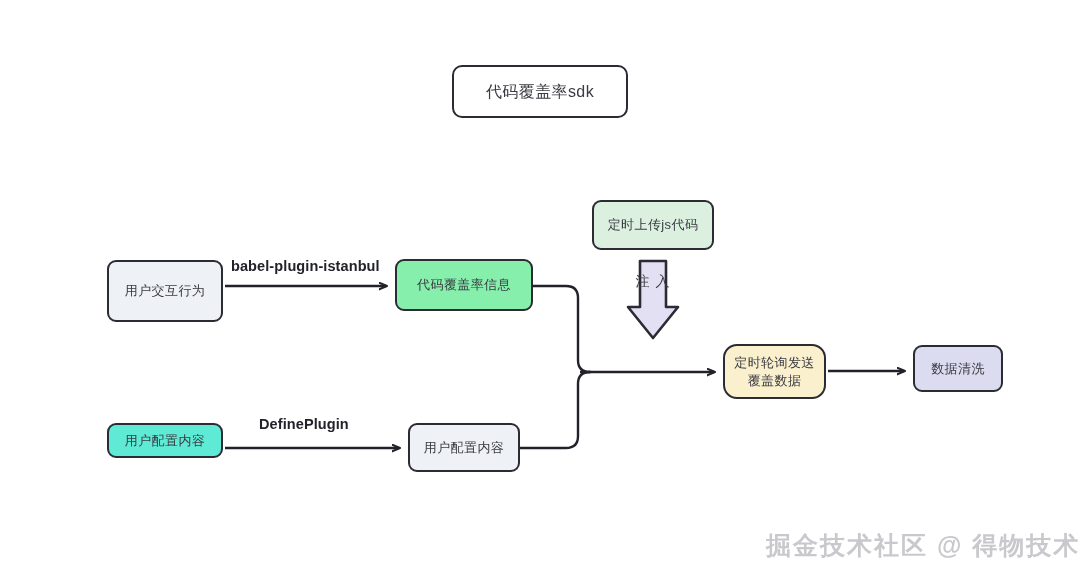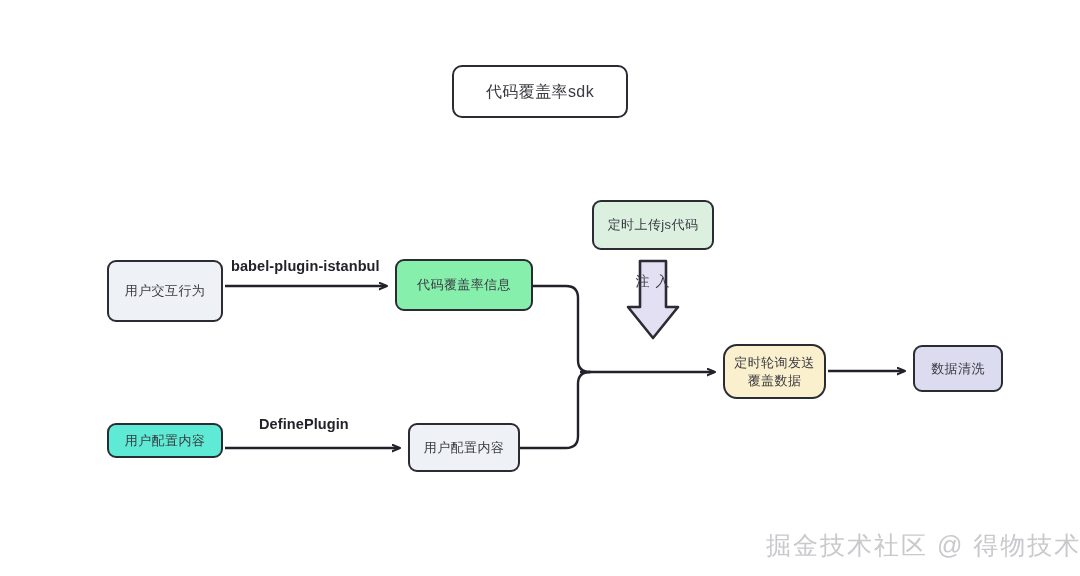--- a/index.html
+++ b/index.html
@@ -69,21 +69,21 @@
     color: #3a3a42;
     line-height: 1.25;
     letter-spacing: 1px;
   }
   .watermark {
     position: absolute;
     font-size: 25px;
     color: #c9c9cd;
     letter-spacing: 2px;
     white-space: nowrap;
-    font-weight: 400;
+    font-weight: 700;
   }
 </style>
 </head>
 <body style="background: rgb(255, 255, 255);">
 
 <div id="canvas">
 
   <svg class="wires" viewBox="0 0 1080 576" xmlns="http://www.w3.org/2000/svg">
     <defs>
       <marker id="arrowhead" markerWidth="9" markerHeight="9" refX="7.5" refY="4" orient="auto" markerUnits="userSpaceOnUse">

